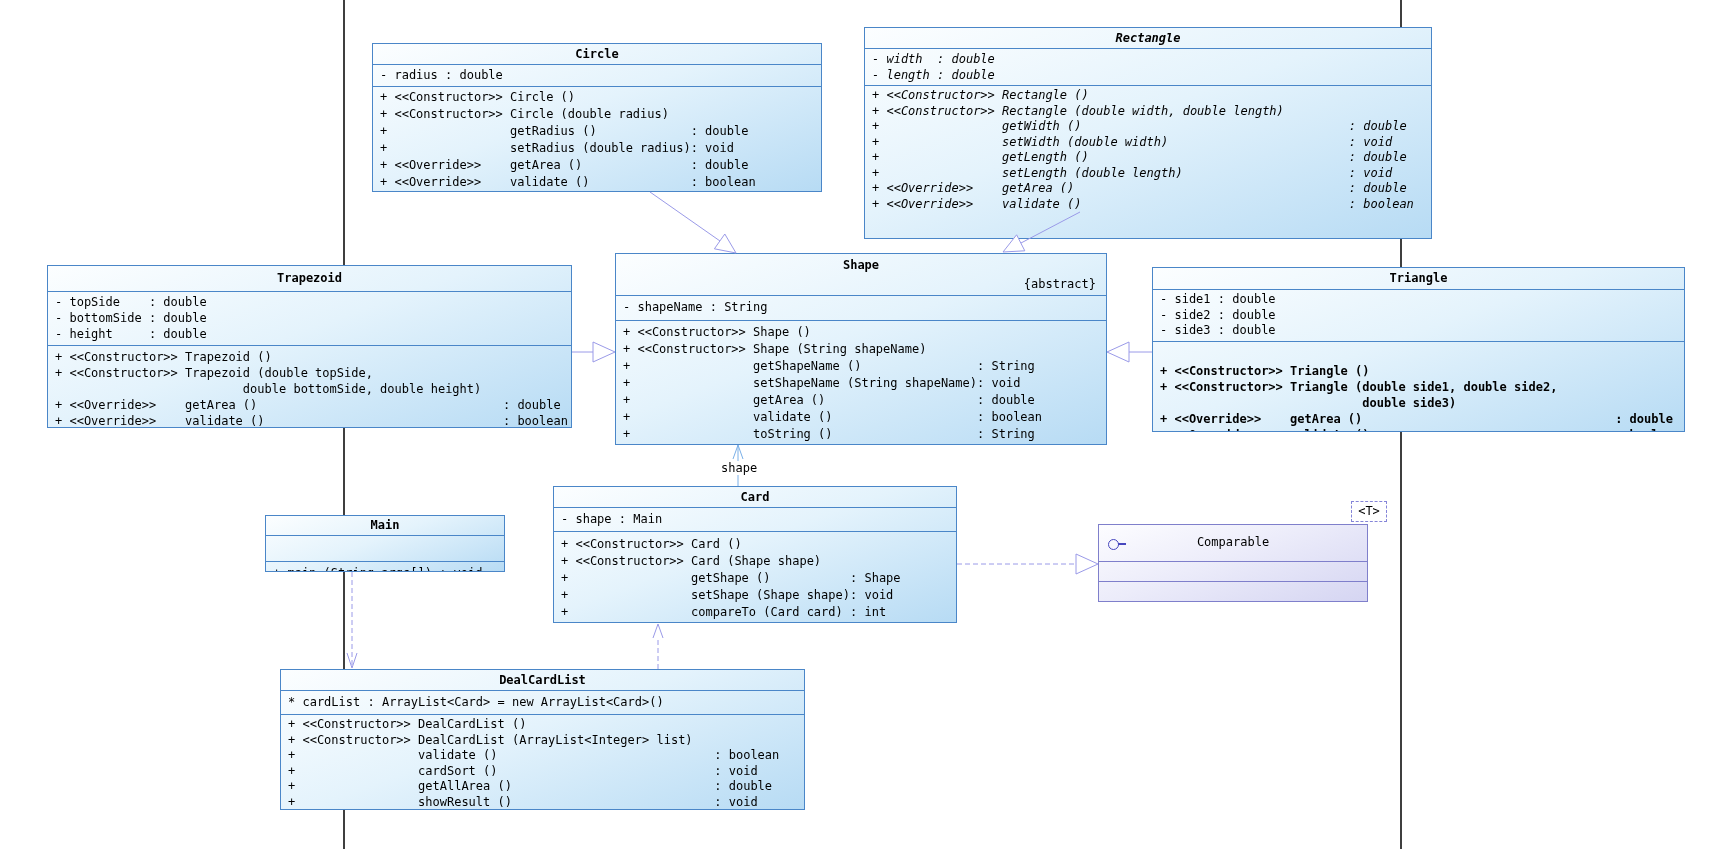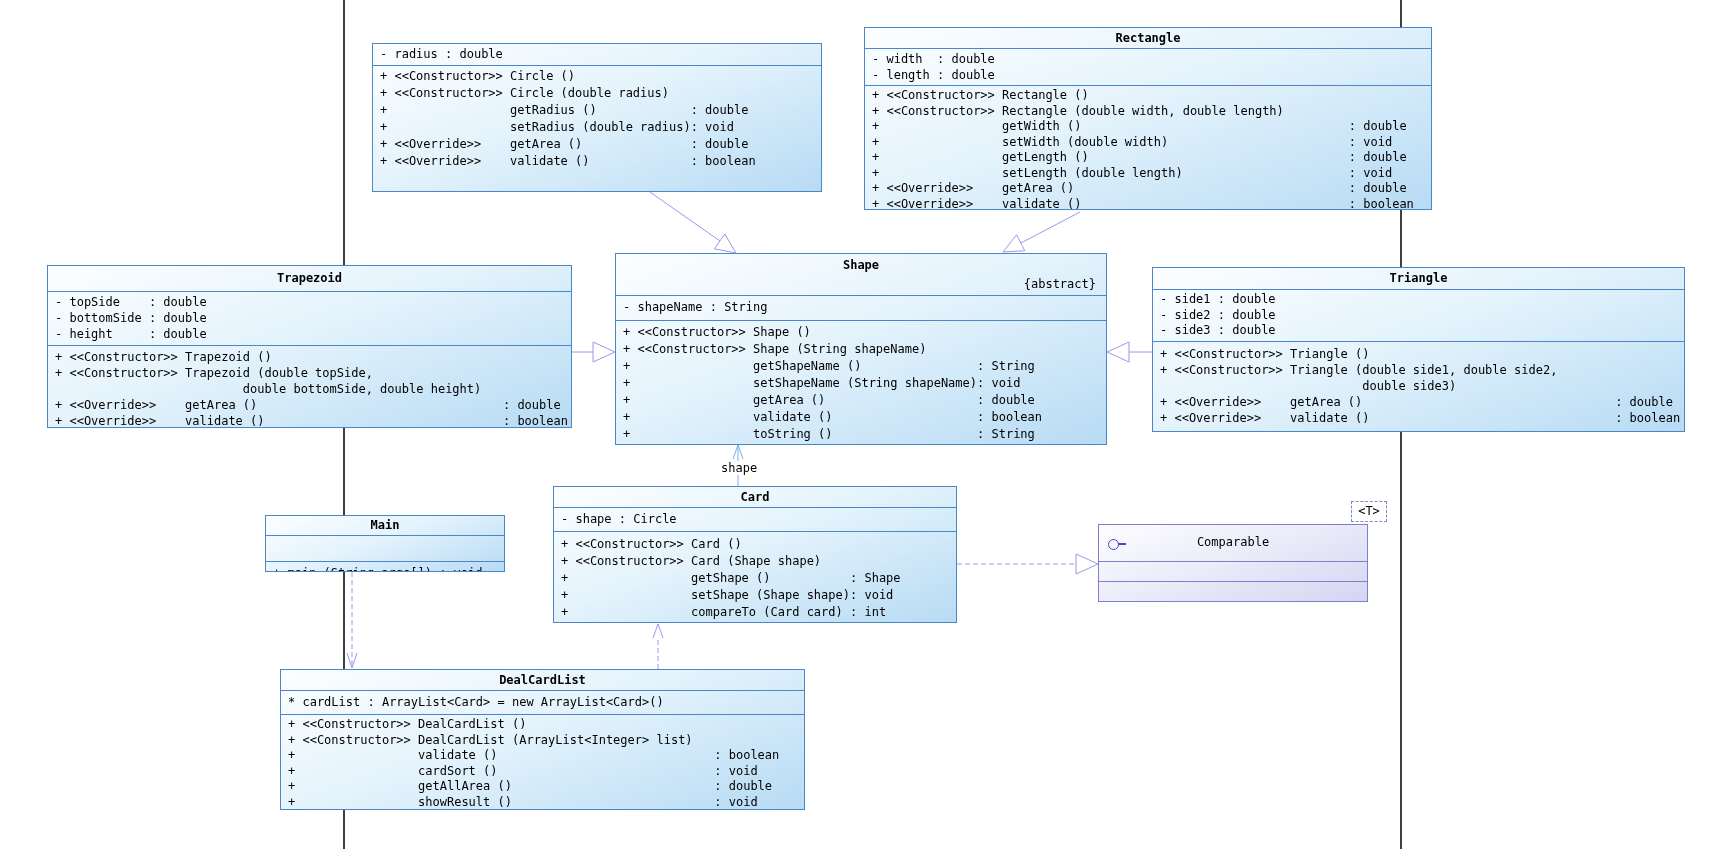--- a/index.html
+++ b/index.html
@@ -29,34 +29,37 @@
 </style>
 </head>
 <body>
 
 <div id="canvas">
 
   <div class="vline" style="left:343px;"></div>
   <div class="vline" style="left:1400px;"></div>
 
   <div class="uml-box" style="left:372px;top:43px;width:450px;height:149px;">
+    <div class="cmp head" style="height:21px;line-height:20px;">
+        <div class="title-text">Circle</div>
+      </div>
     <div class="cmp" style="height:21px;line-height:20px;">
       <div class="row">- radius : double</div>
     </div>
     <div class="cmp last" style="border-top:1px solid #4a86c8;line-height:17px;padding-top:2px;">
       <div class="row">+ &lt;&lt;Constructor&gt;&gt; Circle ()</div>
       <div class="row">+ &lt;&lt;Constructor&gt;&gt; Circle (double radius)</div>
       <div class="row">+                 getRadius ()             : double</div>
       <div class="row">+                 setRadius (double radius): void</div>
       <div class="row">+ &lt;&lt;Override&gt;&gt;    getArea ()               : double</div>
       <div class="row">+ &lt;&lt;Override&gt;&gt;    validate ()              : boolean</div>
     </div>
   </div>
 
-  <div class="uml-box" style="left:864px;top:27px;width:568px;height:183px;">
+  <div class="uml-box" style="left:864px;top:27px;width:568px;height:212px;font-style:italic;">
     <div class="cmp head" style="height:21px;line-height:20px;">
         <div class="title-text">Rectangle</div>
       </div>
     <div class="cmp" style="height:36px;line-height:16px;padding-top:2px;">
       <div class="row">- width  : double</div>
       <div class="row">- length : double</div>
     </div>
     <div class="cmp last" style="border-top:1px solid #4a86c8;line-height:15.5px;padding-top:2px;">
       <div class="row">+ &lt;&lt;Constructor&gt;&gt; Rectangle ()</div>
       <div class="row">+ &lt;&lt;Constructor&gt;&gt; Rectangle (double width, double length)</div>
@@ -108,21 +111,21 @@
 
   <div class="uml-box" style="left:1152px;top:267px;width:533px;height:165px;">
     <div class="cmp head" style="height:22px;line-height:21px;">
         <div class="title-text">Triangle</div>
       </div>
     <div class="cmp" style="height:51px;line-height:15.5px;padding-top:2px;">
       <div class="row">- side1 : double</div>
       <div class="row">- side2 : double</div>
       <div class="row">- side3 : double</div>
     </div>
-    <div class="cmp last" style="border-top:1px solid #4a86c8;line-height:16px;padding-top:4px;">
+    <div class="cmp last" style="border-top:1px solid #4a86c8;line-height:16px;padding-top:21px;font-weight:bold;">
       <div class="row">+ &lt;&lt;Constructor&gt;&gt; Triangle ()</div>
       <div class="row">+ &lt;&lt;Constructor&gt;&gt; Triangle (double side1, double side2,</div>
       <div class="row">                            double side3)</div>
       <div class="row">+ &lt;&lt;Override&gt;&gt;    getArea ()                                   : double</div>
       <div class="row">+ &lt;&lt;Override&gt;&gt;    validate ()                                  : boolean</div>
     </div>
   </div>
 
   <div class="uml-box" style="left:265px;top:515px;width:240px;height:57px;gap:7px;">
     <div class="cmp head" style="height:20px;line-height:19px;">
@@ -132,21 +135,21 @@
     <div class="cmp last" style="border-top:1px solid #4a86c8;line-height:15px;padding-top:4px;">
       <div class="row">+ main (String args[]) : void</div>
     </div>
   </div>
 
   <div class="uml-box" style="left:553px;top:486px;width:404px;height:137px;">
     <div class="cmp head" style="height:21px;line-height:20px;">
         <div class="title-text">Card</div>
       </div>
     <div class="cmp" style="height:23px;line-height:16px;padding-top:3px;">
-      <div class="row">- shape : Circle</div>
+      <div class="row">- shape : Main</div>
     </div>
     <div class="cmp last" style="border-top:1px solid #4a86c8;line-height:17px;padding-top:4px;">
       <div class="row">+ &lt;&lt;Constructor&gt;&gt; Card ()</div>
       <div class="row">+ &lt;&lt;Constructor&gt;&gt; Card (Shape shape)</div>
       <div class="row">+                 getShape ()           : Shape</div>
       <div class="row">+                 setShape (Shape shape): void</div>
       <div class="row">+                 compareTo (Card card) : int</div>
     </div>
   </div>
 

